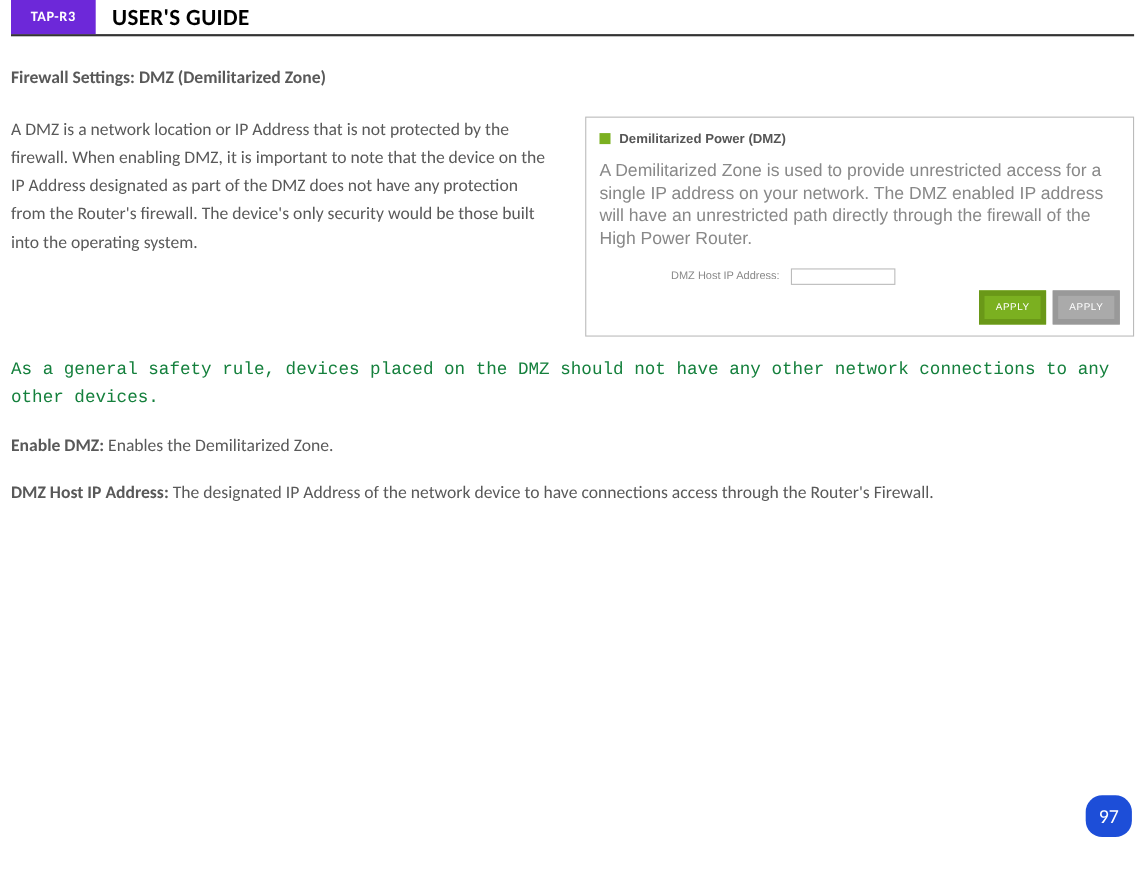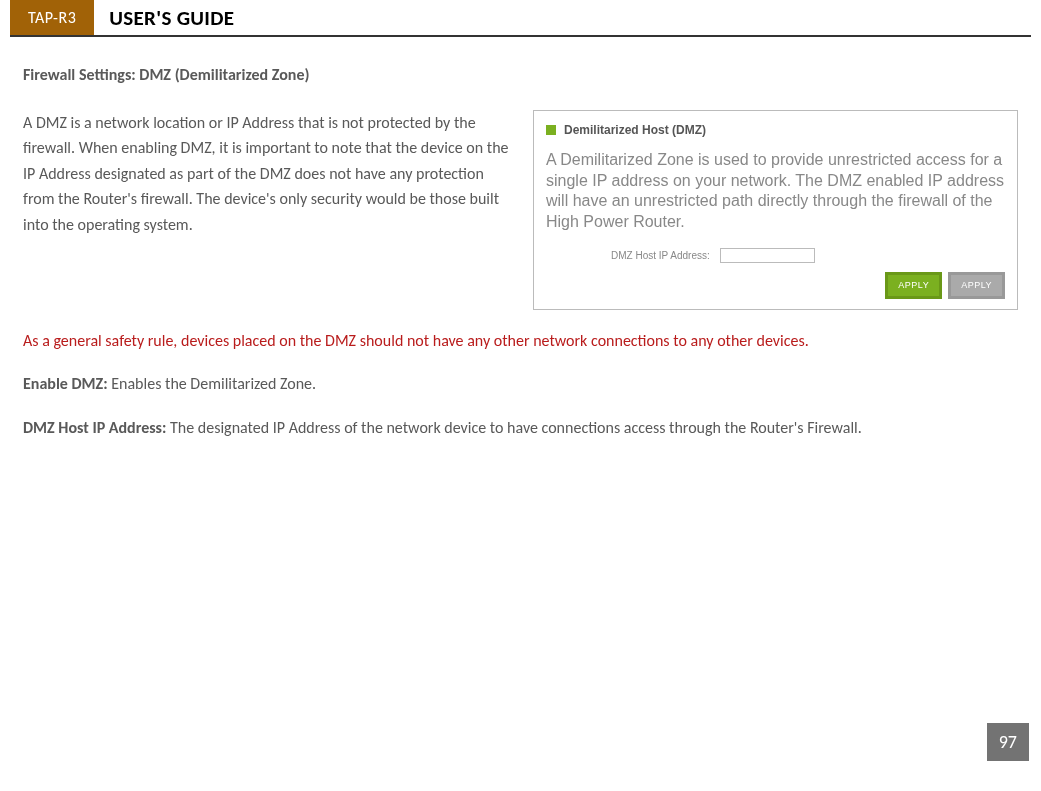--- a/index.html
+++ b/index.html
@@ -11,47 +11,47 @@
       position: relative;
       color: #595959;
     }
     .header {
       display: flex;
       align-items: center;
       border-bottom: 2px solid #333;
       margin: 0 10px 25px 10px;
     }
     .header-badge {
-      background: #a16207;
+      background: #6d28d9;
       color: #fff;
-      font-weight: normal;
-      font-size: 16px;
+      font-weight: bold;
+      font-size: 13px;
       padding: 8px 18px;
       letter-spacing: 0.5px;
     }
     .header-title {
       font-weight: bold;
       font-size: 21px;
       color: #000;
       padding-left: 15px;
       letter-spacing: 0.3px;
     }
     .content {
-      padding: 0 23px;
+      padding: 0 10px;
       font-size: 16px;
       line-height: 1.6;
     }
     .section-title {
       font-weight: bold;
       color: #595959;
       margin-bottom: 22px;
     }
     .row1 {
       display: flex;
-      gap: 20px;
+      gap: 32px;
       margin-bottom: 18px;
     }
     .left-text {
       flex: 0 0 490px;
     }
     .left-text p {
       color: #595959;
     }
     .screenshot {
       flex: 1;
@@ -123,39 +123,41 @@
       position: absolute;
       bottom: 10px;
       right: 12px;
       display: flex;
       gap: 6px;
     }
     .ss-btn {
       font-size: 9px;
       color: #fff;
       padding: 3px 10px;
-      border: 3px solid #a16207;
+      border: 5px solid #a16207;
       letter-spacing: 0.5px;
     }
     .ss-btn-apply { background: #7bb020; border-color: #6a9818; }
     .ss-btn-reset { background: #aaa; border-color: #999; }
     .body-p {
-      color: #b91c1c;
+      color: #15803d;
       margin-bottom: 18px;
+      font-family: Liberation Mono, monospace;
     }
     .def-row { margin-bottom: 18px; color: #595959; }
     .def-row strong { color: #595959; font-weight: bold; }
     .page-num {
       position: absolute;
       bottom: 30px;
       right: 12px;
-      background: #737373;
+      background: #1d4ed8;
       color: #fff;
       font-size: 18px;
       padding: 8px 12px;
+      border-radius: 15px;
     }
   </style>
 </head>
 <body>
 
 <div class="header">
   <div class="header-badge">TAP-R3</div>
   <div class="header-title">USER'S GUIDE</div>
 </div>
 
@@ -163,21 +165,21 @@
   <div class="section-title">Firewall Settings: DMZ (Demilitarized Zone)</div>
 
   <div class="row1">
     <div class="left-text">
       <p>A DMZ is a network location or IP Address that is not protected by the firewall.  When enabling DMZ, it is important to note that the device on the IP Address designated as part of the DMZ does not have any protection from the Router's firewall.  The device's only security would be those built into the operating system.</p>
     </div>
 
     <div class="screenshot">
       <div class="ss-header">
         <span class="ss-bullet"></span>
-        <span>Demilitarized Host (DMZ)</span>
+        <span>Demilitarized Power (DMZ)</span>
       </div>
       <div class="ss-desc">A Demilitarized Zone is used to provide unrestricted access for a single IP address on your network. The DMZ enabled IP address will have an unrestricted path directly through the firewall of the High Power Router.</div>
       <div class="ss-form">
         <div class="ss-field-row">
           <span class="ss-field-label">DMZ Host IP Address:</span>
           <span class="ss-input"></span>
         </div>
       </div>
       <div class="ss-buttons">
         <span class="ss-btn ss-btn-apply">APPLY</span>

